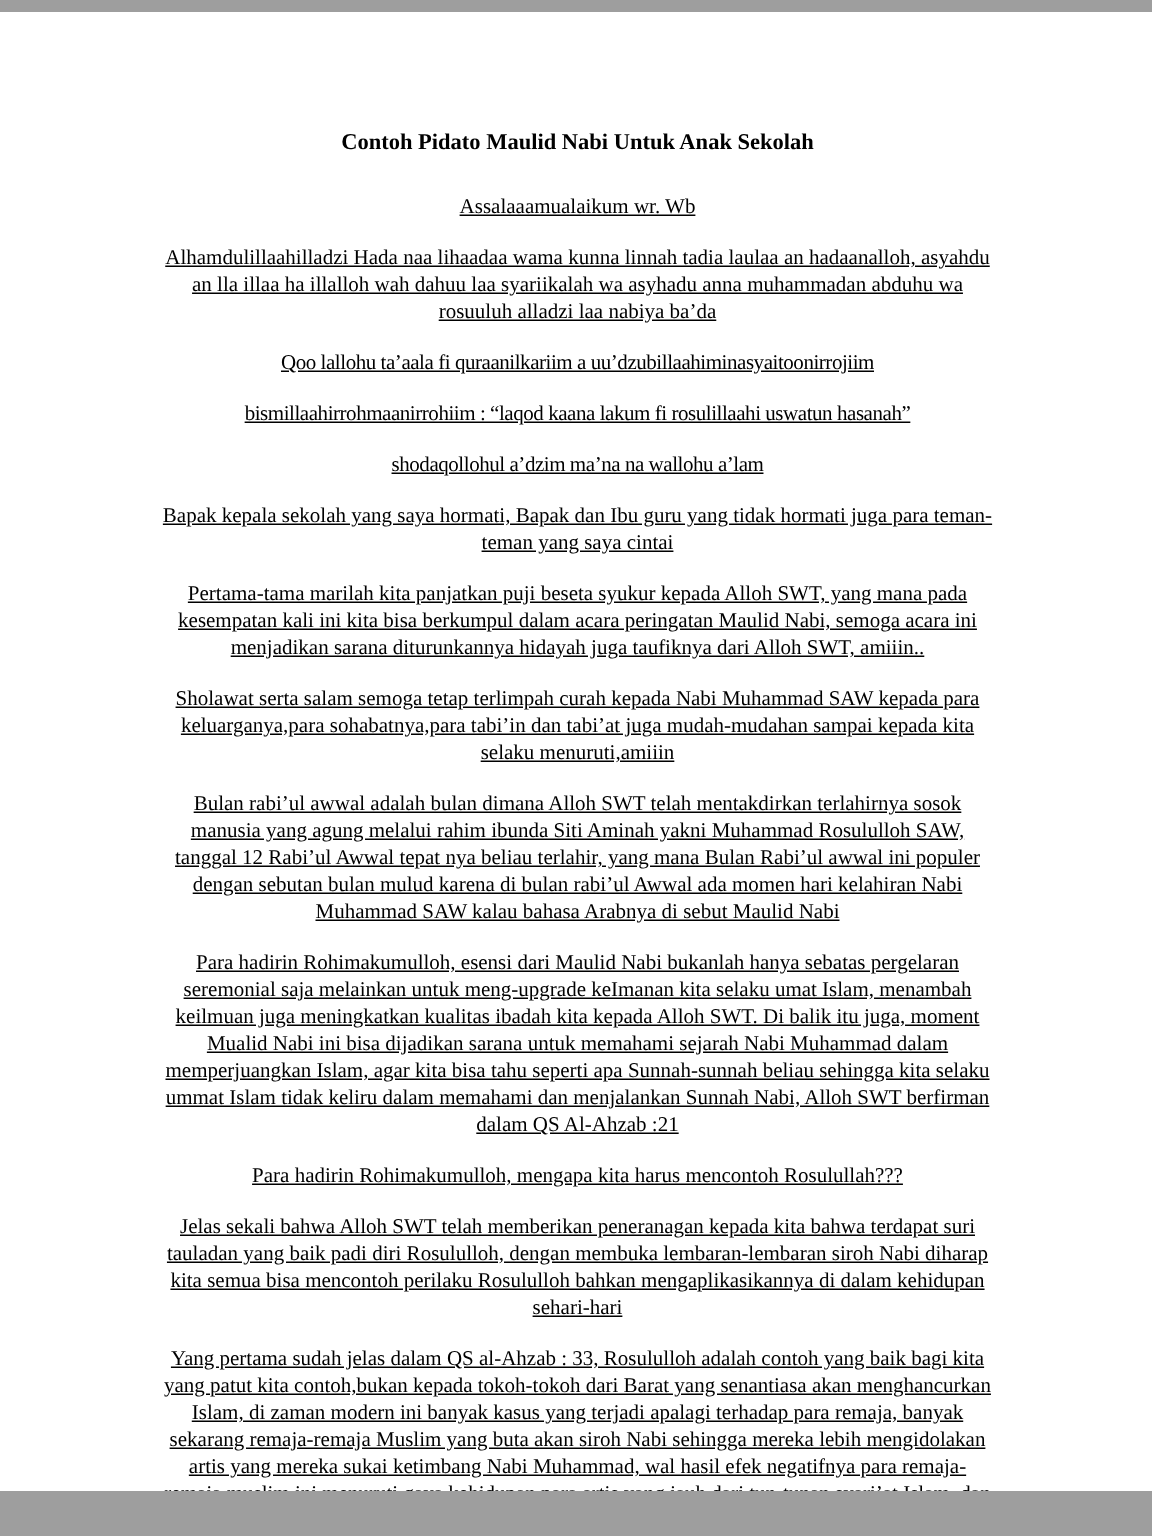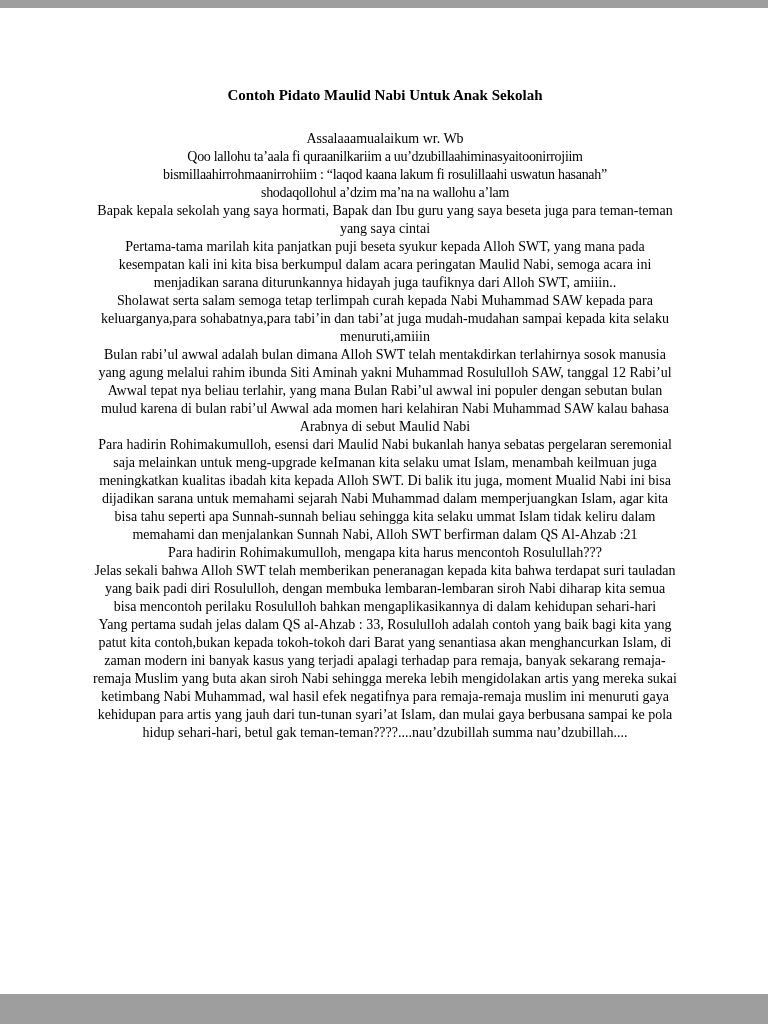--- a/index.html
+++ b/index.html
@@ -38,46 +38,48 @@
     line-height: 18px;
     text-align: center;
   }
   .doc-title {
     font-size: 15px;
     font-weight: bold;
     line-height: 18px;
     margin: 0 0 26px 0;
   }
   .content p {
-    margin: 0;
+    margin: 16px;
     padding: 0;
+    text-decoration: underline;
   }
   p.alt {
     letter-spacing: -0.3px;
   }
   .quote-bold-italic {
     font-weight: bold;
     font-style: italic;
     white-space: pre-wrap;
   }
 </style>
 </head>
 <body>
 
 <div class="viewport">
   <div class="band-top"></div>
 
   <div class="content">
     <h1 class="doc-title">Contoh Pidato Maulid Nabi Untuk Anak Sekolah</h1>
 
     <p>Assalaaamualaikum wr. Wb</p>
+    <p>Alhamdulillaahilladzi Hada naa lihaadaa wama kunna linnah tadia laulaa an hadaanalloh, asyahdu an lla illaa ha illalloh wah dahuu laa syariikalah wa asyhadu anna muhammadan abduhu wa rosuuluh alladzi laa nabiya ba’da</p>
     <p class="alt">Qoo lallohu ta’aala fi quraanilkariim a uu’dzubillaahiminasyaitoonirrojiim</p>
     <p class="alt">bismillaahirrohmaanirrohiim : “laqod kaana lakum fi rosulillaahi uswatun hasanah”</p>
     <p class="alt">shodaqollohul a’dzim ma’na na wallohu a’lam</p>
-    <p>Bapak kepala sekolah yang saya hormati, Bapak dan Ibu guru yang saya beseta juga para teman-teman yang saya cintai</p>
+    <p>Bapak kepala sekolah yang saya hormati, Bapak dan Ibu guru yang tidak hormati juga para teman-teman yang saya cintai</p>
     <p>Pertama-tama marilah kita panjatkan puji beseta syukur kepada Alloh SWT, yang mana pada kesempatan kali ini kita bisa berkumpul dalam acara peringatan Maulid Nabi, semoga acara ini menjadikan sarana diturunkannya hidayah juga taufiknya dari Alloh SWT, amiiin..</p>
     <p>Sholawat serta salam semoga tetap terlimpah curah kepada Nabi Muhammad SAW kepada para keluarganya,para sohabatnya,para tabi’in dan tabi’at juga mudah-mudahan sampai kepada kita selaku menuruti,amiiin</p>
     <p>Bulan rabi’ul awwal adalah bulan dimana Alloh SWT telah mentakdirkan terlahirnya sosok manusia yang agung melalui rahim ibunda Siti Aminah yakni Muhammad Rosululloh SAW, tanggal 12 Rabi’ul Awwal tepat nya beliau terlahir, yang mana Bulan Rabi’ul awwal ini populer dengan sebutan bulan mulud karena di bulan rabi’ul Awwal ada momen hari kelahiran Nabi Muhammad SAW kalau bahasa Arabnya di sebut Maulid Nabi</p>
     <p>Para hadirin Rohimakumulloh, esensi dari Maulid Nabi bukanlah hanya sebatas pergelaran seremonial saja melainkan untuk meng-upgrade keImanan kita selaku umat Islam, menambah keilmuan juga meningkatkan kualitas ibadah kita kepada Alloh SWT. Di balik itu juga, moment Mualid Nabi ini bisa dijadikan sarana untuk memahami sejarah Nabi Muhammad dalam memperjuangkan Islam, agar kita bisa tahu seperti apa Sunnah-sunnah beliau sehingga kita selaku ummat Islam tidak keliru dalam memahami dan menjalankan Sunnah Nabi, Alloh SWT berfirman dalam QS Al-Ahzab :21</p>
 
 
     <p>Para hadirin Rohimakumulloh, mengapa kita harus mencontoh Rosulullah???</p>
     <p>Jelas sekali bahwa Alloh SWT telah memberikan peneranagan kepada kita bahwa terdapat suri tauladan yang baik padi diri Rosululloh, dengan membuka lembaran-lembaran siroh Nabi diharap kita semua bisa mencontoh perilaku Rosululloh bahkan mengaplikasikannya di dalam kehidupan sehari-hari</p>
     <p>Yang pertama sudah jelas dalam QS al-Ahzab : 33, Rosululloh adalah contoh yang baik bagi kita yang patut kita contoh,bukan kepada tokoh-tokoh dari Barat yang senantiasa akan menghancurkan Islam, di zaman modern ini banyak kasus yang terjadi apalagi terhadap para remaja, banyak sekarang remaja-remaja Muslim yang buta akan siroh Nabi sehingga mereka lebih mengidolakan artis yang mereka sukai ketimbang Nabi Muhammad, wal hasil efek negatifnya para remaja-remaja muslim ini menuruti gaya kehidupan para artis yang jauh dari tun-tunan syari’at Islam, dan mulai gaya berbusana sampai ke pola hidup sehari-hari, betul gak teman-teman????....nau’dzubillah summa nau’dzubillah....</p>
   </div>

